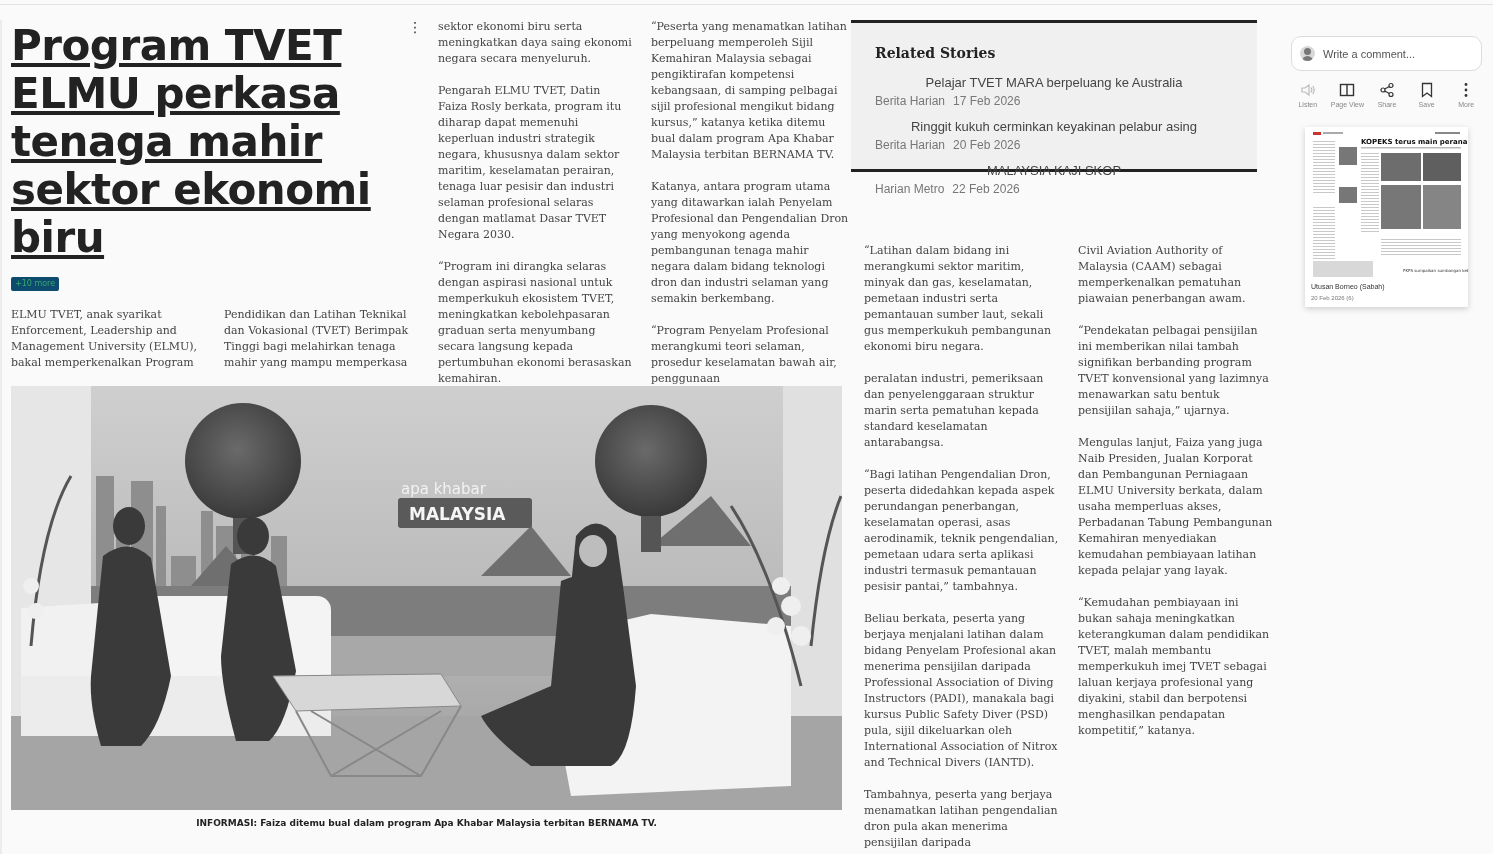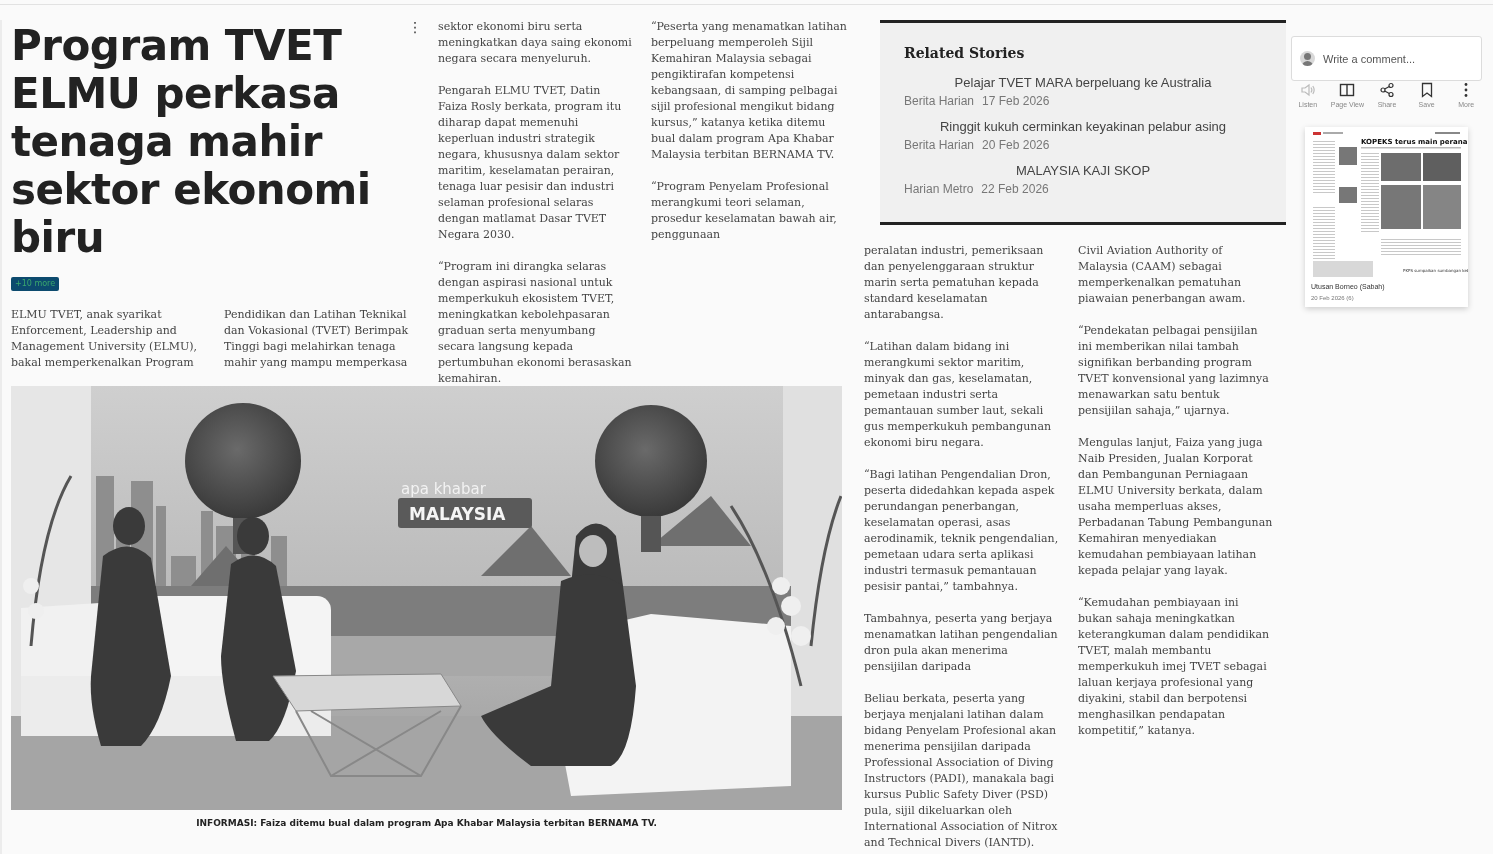--- a/index.html
+++ b/index.html
@@ -4,50 +4,50 @@
 <style>
   * { box-sizing: border-box; margin: 0; padding: 0; }
   html, body { width: 1493px; height: 854px; overflow: hidden; background: #fafafa; }
   body { position: relative; font-family: "Liberation Sans", sans-serif; color: #222; }
 
   .topline { position: absolute; left: 0; top: 4px; width: 1493px; height: 1px; background: #e2e2e2; }
   .leftedge { position: absolute; left: 0; top: 20px; width: 2px; height: 834px; background: #ececec; }
 
   .headline { position: absolute; left: 11px; top: 22px; width: 400px;
     font-family: "DejaVu Sans", sans-serif; font-weight: bold; font-size: 42px;
-    line-height: 48px; color: #222; letter-spacing: -0.5px; }
+    line-height: 48px; color: #222; letter-spacing: -0.5px; text-decoration: underline; }
   .kebab { position: absolute; left: 408px; top: 20px; width: 12px; height: 16px;
     font-size: 14px; line-height: 14px; color: #333; text-align: center; cursor: pointer; }
   .more-tag { position: absolute; left: 11px; top: 277px; height: 14px; padding: 0 4px;
     background: #0c4a6e; border-radius: 2px; font-family: "DejaVu Sans", sans-serif;
     font-size: 8px; line-height: 14px; color: #3aa76d; cursor: pointer; }
 
   .col { position: absolute; width: 200px; font-family: "DejaVu Serif", serif;
     font-size: 11px; line-height: 16px; color: #444; }
   .col p { margin-bottom: 16px; }
   .col p:last-child { margin-bottom: 0; }
 
   .photo { position: absolute; left: 11px; top: 386px; width: 831px; height: 424px;
     background: #0ea5e9; overflow: hidden; }
   .photo svg { width: 100%; height: 100%; display: block; }
   .caption { position: absolute; left: 11px; top: 818px; width: 831px; text-align: center;
     font-family: "DejaVu Sans", sans-serif; font-weight: bold; font-size: 9px; color: #222; }
 
-  .related { position: absolute; left: 880px; top: 20px; width: 406px; height: 205px;
+  .related { position: absolute; left: 851px; top: 20px; width: 406px; height: 152px;
     background: #f0f0f0; border-top: 3px solid #222; border-bottom: 3px solid #222;
     padding: 22px 24px 0 24px; }
   .related h3 { font-family: "DejaVu Serif", serif; font-weight: bold; font-size: 14px;
     color: #222; margin-bottom: 14px; }
   .story { margin-bottom: 11px; cursor: pointer; }
   .story .st { font-family: "Liberation Sans", sans-serif; font-size: 13px; color: #444; line-height: 16px; text-align: center; }
   .story .meta { font-family: "Liberation Sans", sans-serif; font-size: 12px; color: #777; margin-top: 3px; }
   .story .meta span { margin-right: 8px; }
 
-  .comment { position: absolute; left: 1291px; top: 36px; width: 191px; height: 45px;
-    background: #fff; border: 1px solid #dcdcdc; border-radius: 3px; display: flex; align-items: center;
+  .comment { position: absolute; left: 1291px; top: 36px; width: 191px; height: 35px;
+    background: #fff; border: 1px solid #dcdcdc; border-radius: 10px; display: flex; align-items: center;
     padding-left: 8px; cursor: text; }
   .avatar { width: 15px; height: 15px; border-radius: 50%; background: #d8d8d8; position: relative; overflow: hidden; margin-right: 8px; }
   .avatar::before { content: ""; position: absolute; left: 4px; top: 2px; width: 7px; height: 7px; border-radius: 50%; background: #777; }
   .avatar::after { content: ""; position: absolute; left: 2px; top: 10px; width: 11px; height: 8px; border-radius: 6px 6px 0 0; background: #777; }
   .comment input { border: none; outline: none; background: transparent; font-family: "Liberation Sans", sans-serif;
     font-size: 11px; color: #555; width: 150px; }
   .comment input::placeholder { color: #555; }
 
   .actions { position: absolute; left: 1288px; top: 82px; width: 198px; display: flex; justify-content: space-between; }
   .action { width: 40px; text-align: center; cursor: pointer; }
@@ -76,28 +76,29 @@
 <div class="col" style="left:224px; top:307px; width:190px;">
   <p>Pendidikan dan Latihan Teknikal dan Vokasional (TVET) Berimpak Tinggi bagi melahirkan tenaga mahir yang mampu memperkasa</p>
 </div>
 <div class="col" style="left:438px; top:19px; width:195px;">
   <p>sektor ekonomi biru serta meningkatkan daya saing ekonomi negara secara menyeluruh.</p>
   <p>Pengarah ELMU TVET, Datin Faiza Rosly berkata, program itu diharap dapat memenuhi keperluan industri strategik negara, khususnya dalam sektor maritim, keselamatan perairan, tenaga luar pesisir dan industri selaman profesional selaras dengan matlamat Dasar TVET Negara 2030.</p>
   <p>“Program ini dirangka selaras dengan aspirasi nasional untuk memperkukuh ekosistem TVET, meningkatkan kebolehpasaran graduan serta menyumbang secara langsung kepada pertumbuhan ekonomi berasaskan kemahiran.</p>
 </div>
 <div class="col" style="left:651px; top:19px; width:200px;">
   <p>“Peserta yang menamatkan latihan berpeluang memperoleh Sijil Kemahiran Malaysia sebagai pengiktirafan kompetensi kebangsaan, di samping pelbagai sijil profesional mengikut bidang kursus,” katanya ketika ditemu bual dalam program Apa Khabar Malaysia terbitan BERNAMA TV.</p>
+  <p>Katanya, antara program utama yang ditawarkan ialah Penyelam Profesional dan Pengendalian Dron yang menyokong agenda pembangunan tenaga mahir negara dalam bidang teknologi dron dan industri selaman yang semakin berkembang.</p>
   <p>“Program Penyelam Profesional merangkumi teori selaman, prosedur keselamatan bawah air, penggunaan</p>
 </div>
 <div class="col" style="left:864px; top:243px; width:200px;">
+  <p>“Latihan dalam bidang ini merangkumi sektor maritim, minyak dan gas, keselamatan, pemetaan industri serta pemantauan sumber laut, sekali gus memperkukuh pembangunan ekonomi biru negara.</p>
   <p>peralatan industri, pemeriksaan dan penyelenggaraan struktur marin serta pematuhan kepada standard keselamatan antarabangsa.</p>
-  <p>“Latihan dalam bidang ini merangkumi sektor maritim, minyak dan gas, keselamatan, pemetaan industri serta pemantauan sumber laut, sekali gus memperkukuh pembangunan ekonomi biru negara.</p>
   <p>“Bagi latihan Pengendalian Dron, peserta didedahkan kepada aspek perundangan penerbangan, keselamatan operasi, asas aerodinamik, teknik pengendalian, pemetaan udara serta aplikasi industri termasuk pemantauan pesisir pantai,” tambahnya.</p>
+  <p>Beliau berkata, peserta yang berjaya menjalani latihan dalam bidang Penyelam Profesional akan menerima pensijilan daripada Professional Association of Diving Instructors (PADI), manakala bagi kursus Public Safety Diver (PSD) pula, sijil dikeluarkan oleh International Association of Nitrox and Technical Divers (IANTD).</p>
   <p>Tambahnya, peserta yang berjaya menamatkan latihan pengendalian dron pula akan menerima pensijilan daripada</p>
-  <p>Beliau berkata, peserta yang berjaya menjalani latihan dalam bidang Penyelam Profesional akan menerima pensijilan daripada Professional Association of Diving Instructors (PADI), manakala bagi kursus Public Safety Diver (PSD) pula, sijil dikeluarkan oleh International Association of Nitrox and Technical Divers (IANTD).</p>
 </div>
 <div class="col" style="left:1078px; top:243px; width:195px;">
   <p>Civil Aviation Authority of Malaysia (CAAM) sebagai memperkenalkan pematuhan piawaian penerbangan awam.</p>
   <p>“Pendekatan pelbagai pensijilan ini memberikan nilai tambah signifikan berbanding program TVET konvensional yang lazimnya menawarkan satu bentuk pensijilan sahaja,” ujarnya.</p>
   <p>Mengulas lanjut, Faiza yang juga Naib Presiden, Jualan Korporat dan Pembangunan Perniagaan ELMU University berkata, dalam usaha memperluas akses, Perbadanan Tabung Pembangunan Kemahiran menyediakan kemudahan pembiayaan latihan kepada pelajar yang layak.</p>
   <p>“Kemudahan pembiayaan ini bukan sahaja meningkatkan keterangkuman dalam pendidikan TVET, malah membantu memperkukuh imej TVET sebagai laluan kerjaya profesional yang diyakini, stabil dan berpotensi menghasilkan pendapatan kompetitif,” katanya.</p>
 </div>
 
 <div class="photo">
   <svg viewBox="0 0 831 424" preserveAspectRatio="none">

